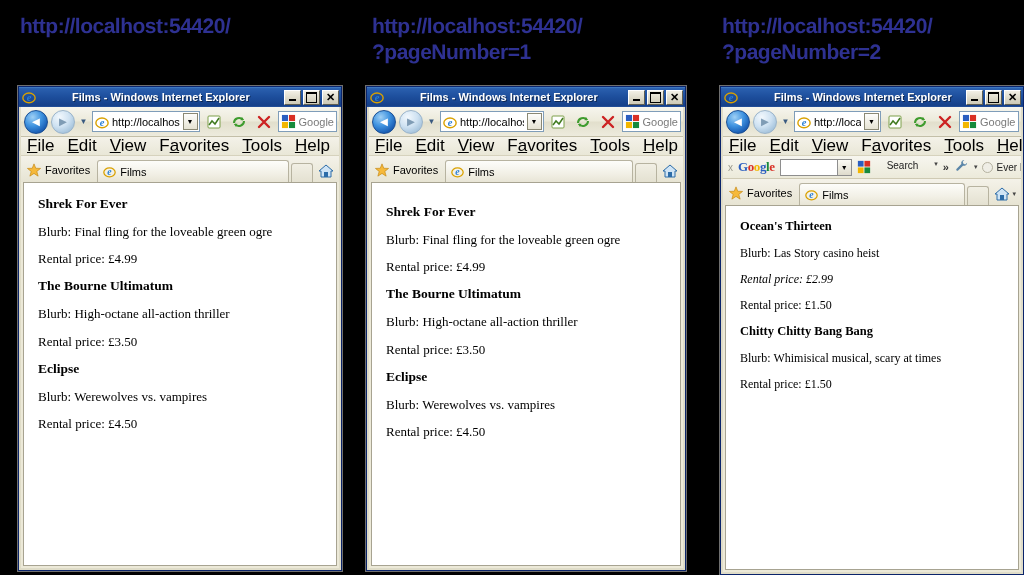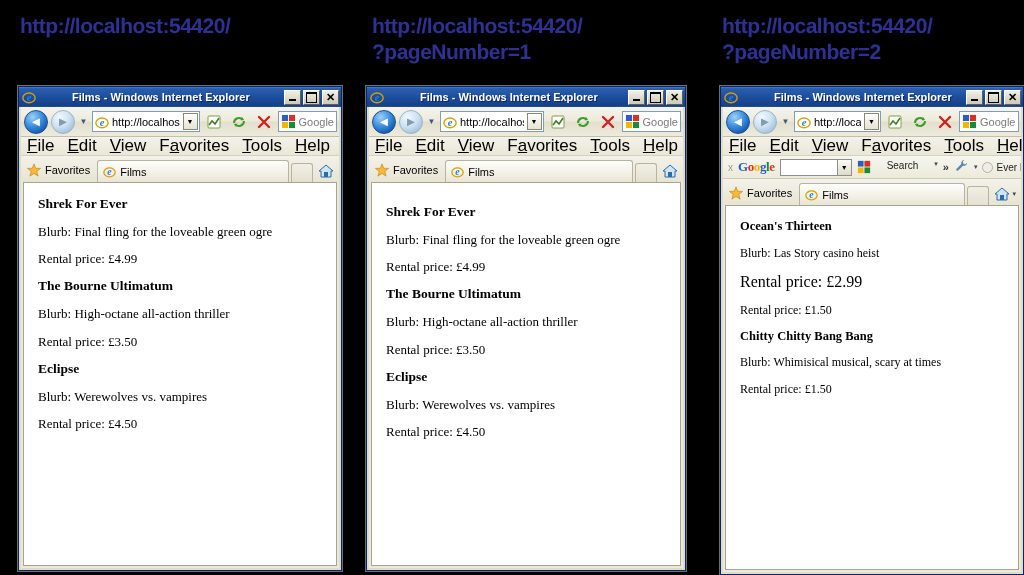--- a/index.html
+++ b/index.html
@@ -613,21 +613,21 @@
             <rect x="6" y="9" width="4" height="5" fill="#2c6ca8"></rect>
           </svg>
           <span class="caret">▾</span>
         </div>
       </div>
 
       <div class="page" style="font-size:12px;">
         <div class="film-block">
           <div class="film-title" style="font-size:12.5px;">Ocean's Thirteen</div>
           <div class="film-line" style="font-size:12px;">Blurb: Las Story casino heist</div>
-          <div class="film-line" style="font-size:16px;">Rental price: £2.99</div>
+          <div class="film-line" style="font-size:12px;font-style:italic;">Rental price: £2.99</div>
         </div>
         <div class="film-block">
           <div class="film-line" style="font-size:12px;">Rental price: £1.50</div>
         </div>
         <div class="film-block">
           <div class="film-title" style="font-size:12.5px;">Chitty Chitty Bang Bang</div>
           <div class="film-line" style="font-size:12px;">Blurb: Whimisical musical, scary at times</div>
           <div class="film-line" style="font-size:12px;">Rental price: £1.50</div>
         </div>
       </div>

